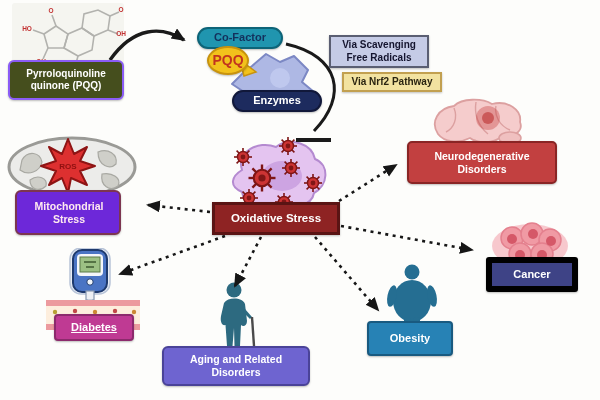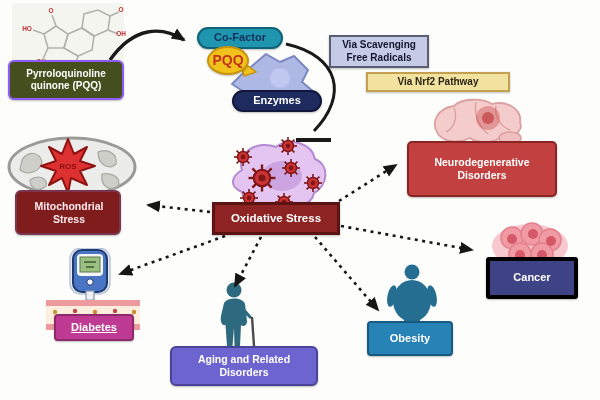--- a/index.html
+++ b/index.html
@@ -14,27 +14,27 @@
     text-align:center;font-weight:bold;color:#fff;box-sizing:border-box;
     z-index:3;line-height:1.22;padding:2px 4px;
     box-shadow:0 1px 2px rgba(0,0,0,.25);
   }
   .panel-structure{position:absolute;left:12px;top:3px;width:112px;height:76px;background:#f5f5f0;border-radius:3px;z-index:0;}
   .b-pqq      {left:8px;  top:60px; width:116px;height:40px;border:2px solid #8b5cf6;border-radius:6px;font-size:10px;}
   .b-cofactor {left:197px;top:27px; width:86px; height:22px;border:2px solid #0d6478;border-radius:12px;font-size:11px;color:#13305c;text-align:center;}
   .b-badge    {left:207px;top:46px; width:42px; height:29px;border:2px solid #c8930e;border-radius:50%;font-size:14px;color:#c2331f;z-index:4;}
   .b-enzymes  {left:232px;top:90px; width:90px; height:22px;border:2px solid #11183a;border-radius:12px;font-size:11px;text-align:right;}
   .b-scav     {left:329px;top:35px; width:100px;height:33px;border:2px solid #5a5e72;font-size:10px;color:#14142e;}
-  .b-nrf2     {left:342px;top:72px; width:144px;height:20px;border:2px solid #c2a050;font-size:10px;color:#2a2410;margin-left:24px;}
+  .b-nrf2     {left:342px;top:72px; width:100px;height:20px;border:2px solid #c2a050;font-size:10px;color:#2a2410;}
   .b-oxid     {left:212px;top:202px;width:128px;height:33px;border:3px solid #5a1414;border-radius:0;font-size:11.5px;}
   .b-mito     {left:15px; top:190px;width:106px;height:45px;border:2px solid #7c3550;border-radius:6px;font-size:10.5px;color:#ffeaf0;}
-  .b-neuro    {left:407px;top:141px;width:150px;height:56px;border:2px solid #8a2525;border-radius:5px;font-size:10.5px;}
-  .b-cancer   {left:486px;top:257px;width:92px; height:42px;border:4px solid #000000;border-radius:3px;font-size:11px;}
+  .b-neuro    {left:407px;top:141px;width:150px;height:43px;border:2px solid #8a2525;border-radius:5px;font-size:10.5px;}
+  .b-cancer   {left:486px;top:257px;width:92px; height:35px;border:6px solid #000000;border-radius:3px;font-size:11px;}
   .b-obesity  {left:367px;top:321px;width:86px; height:35px;border:2px solid #195a80;border-radius:4px;font-size:11px;}
-  .b-aging    {left:162px;top:346px;width:148px;height:40px;border:2px solid #4a4398;border-radius:6px;font-size:10.5px;margin-left:8px;}
+  .b-aging    {left:162px;top:346px;width:148px;height:40px;border:2px solid #4a4398;border-radius:6px;font-size:10.5px;}
   .b-diabetes {left:54px; top:314px;width:80px; height:27px;border:2px solid #8c2a6c;border-radius:4px;font-size:11px;text-decoration:underline;}
 </style>
 </head>
 <body>
 
 <div class="stage">
 
   <div class="panel-structure"></div>
   <svg class="illus" style="left:14px;top:4px;" width="112" height="76" viewBox="0 0 112 76">
     <g fill="none" stroke="#b2b2ae" stroke-width="1.6">
@@ -104,21 +104,21 @@
     <ellipse cx="66" cy="31" rx="63" ry="29" fill="#ececea" stroke="#9a9a96" stroke-width="3"></ellipse>
     <g fill="#cfcfc9" stroke="#a8a8a2" stroke-width="1.2">
       <path d="M16,24 C22,14 34,16 36,26 C34,36 22,40 14,34 Z"></path>
       <path d="M24,44 C32,38 42,42 40,50 C34,56 24,54 24,44 Z"></path>
       <path d="M92,16 C102,12 112,18 110,28 C104,34 92,30 92,16 Z"></path>
       <path d="M96,38 C106,36 116,42 112,50 C104,56 94,50 96,38 Z"></path>
     </g>
     <polygon points="89,30 74,35 81,49 65,42 62,57 56,42 43,49 50,35 35,30 50,25 43,11 56,18 62,3 68,18 81,11 74,25" fill="#dd3030" stroke="#8e1414" stroke-width="2" stroke-linejoin="round"></polygon>
     <text x="62" y="33" font-size="8" font-weight="bold" fill="#8e1010" text-anchor="middle">ROS</text>
   </svg>
-  <div class="box b-mito" style="background-color: #7f1d1d; padding-left: 6px;">Mitochondrial Stress</div>
+  <div class="box b-mito" style="background-color: #6d28d9; padding-left: 6px;">Mitochondrial Stress</div>
 
   <svg class="illus" style="left:424px;top:96px;" width="108" height="52" viewBox="0 0 108 52">
     <path d="M14,38 C6,26 14,12 30,10 C38,2 58,2 68,8 C84,4 98,14 96,26 C100,36 88,42 78,40 C70,48 54,48 46,42 C34,48 20,46 14,38 Z" fill="#f5cccc" stroke="#dca0a0" stroke-width="1.8"></path>
     <ellipse cx="86" cy="42" rx="11" ry="6" fill="#f0c0c0" stroke="#dca0a0" stroke-width="1.5"></ellipse>
     <path d="M52,44 L48,52" stroke="#dca0a0" stroke-width="3" fill="none"></path>
     <g fill="none" stroke="#dca0a0" stroke-width="1.4">
       <path d="M30,12 C34,22 30,32 22,36"></path>
       <path d="M52,6 C50,18 54,30 64,38"></path>
       <path d="M72,10 C70,20 76,30 86,34"></path>
     </g>

